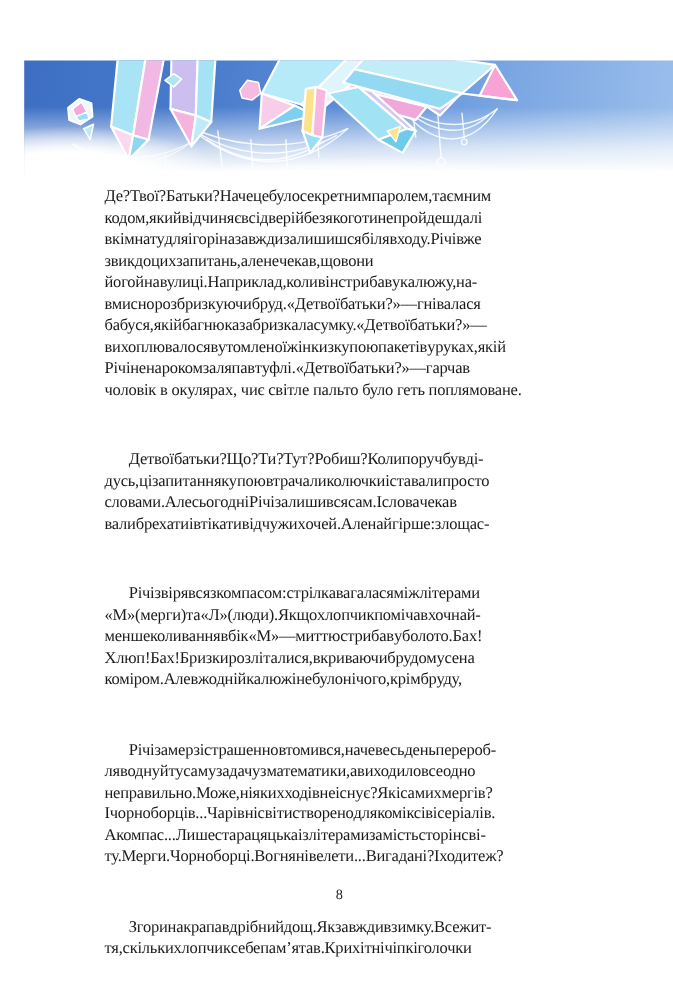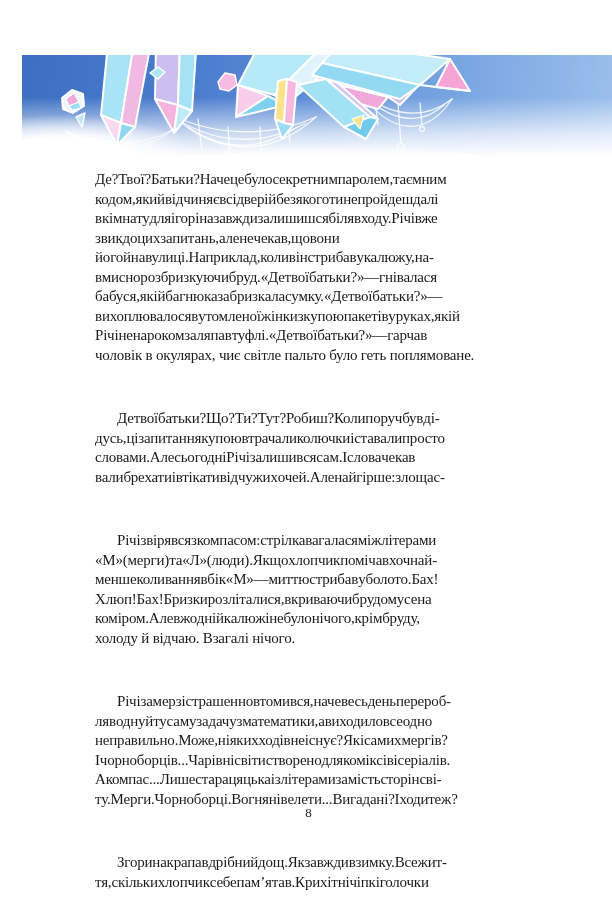--- a/index.html
+++ b/index.html
@@ -333,21 +333,20 @@
           <span>Але</span>
           <span>в</span>
           <span>жодній</span>
           <span>калюжі</span>
           <span>не</span>
           <span>було</span>
           <span>нічого,</span>
           <span>крім</span>
           <span>бруду,</span>
         </div>
-        <div class="line plain">холоду й відчаю. Взагалі нічого.</div>
       </div>
       <div class="paragraph">
         <div class="line indent">
           <span>Річі</span>
           <span>замерз</span>
           <span>і</span>
           <span>страшенно</span>
           <span>втомився,</span>
           <span>наче</span>
           <span>весь</span>

